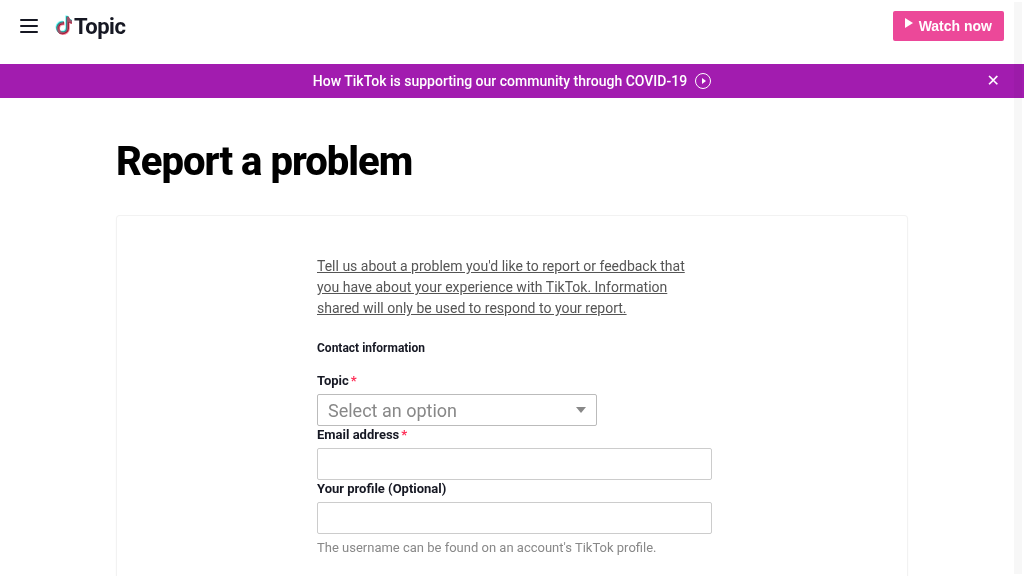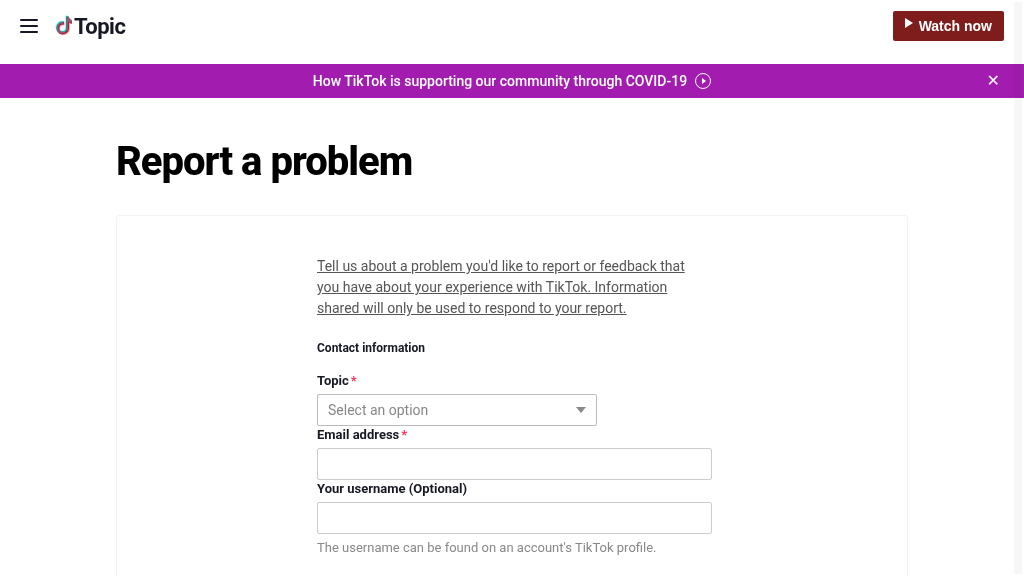--- a/index.html
+++ b/index.html
@@ -46,21 +46,21 @@
       font-size: 22px;
       letter-spacing: -0.5px;
     }
     .note-icon {
       position: relative;
       width: 18px;
       height: 22px;
     }
     .note-icon svg { display: block; }
     .watch-now {
-      background: #7f1d1d;
+      background: #ec4899;
       color: #fff;
       border: none;
       padding: 7px 12px;
       font-size: 14px;
       font-weight: 600;
       border-radius: 2px;
       display: flex;
       align-items: flex-start;
       gap: 6px;
       cursor: pointer;
@@ -159,21 +159,21 @@
     .select-box {
       width: 280px;
       height: 32px;
       border: 1px solid #bbb;
       border-radius: 2px;
       display: flex;
       align-items: center;
       justify-content: space-between;
       padding: 0 10px;
       color: #888;
-      font-size: 14px;
+      font-size: 18px;
       cursor: pointer;
       background: #fff;
     }
     .chevron {
       width: 0; height: 0;
       border-left: 5px solid transparent;
       border-right: 5px solid transparent;
       border-top: 6px solid #888;
     }
     .text-input {
@@ -254,20 +254,20 @@
     </div>
 
     <div class="field">
       <label class="field-label">
         <span>Email address</span><span class="required">*</span>
       </label>
       <input class="text-input" type="text" style="">
     </div>
 
     <div class="field">
-      <label class="field-label">Your username (Optional)</label>
+      <label class="field-label">Your profile (Optional)</label>
       <input class="text-input" type="text" style="">
       <div class="hint">The username can be found on an account's TikTok profile.</div>
     </div>
   </div>
 </div>
 
 <div class="scrollbar"></div>
 
 </body></html>

